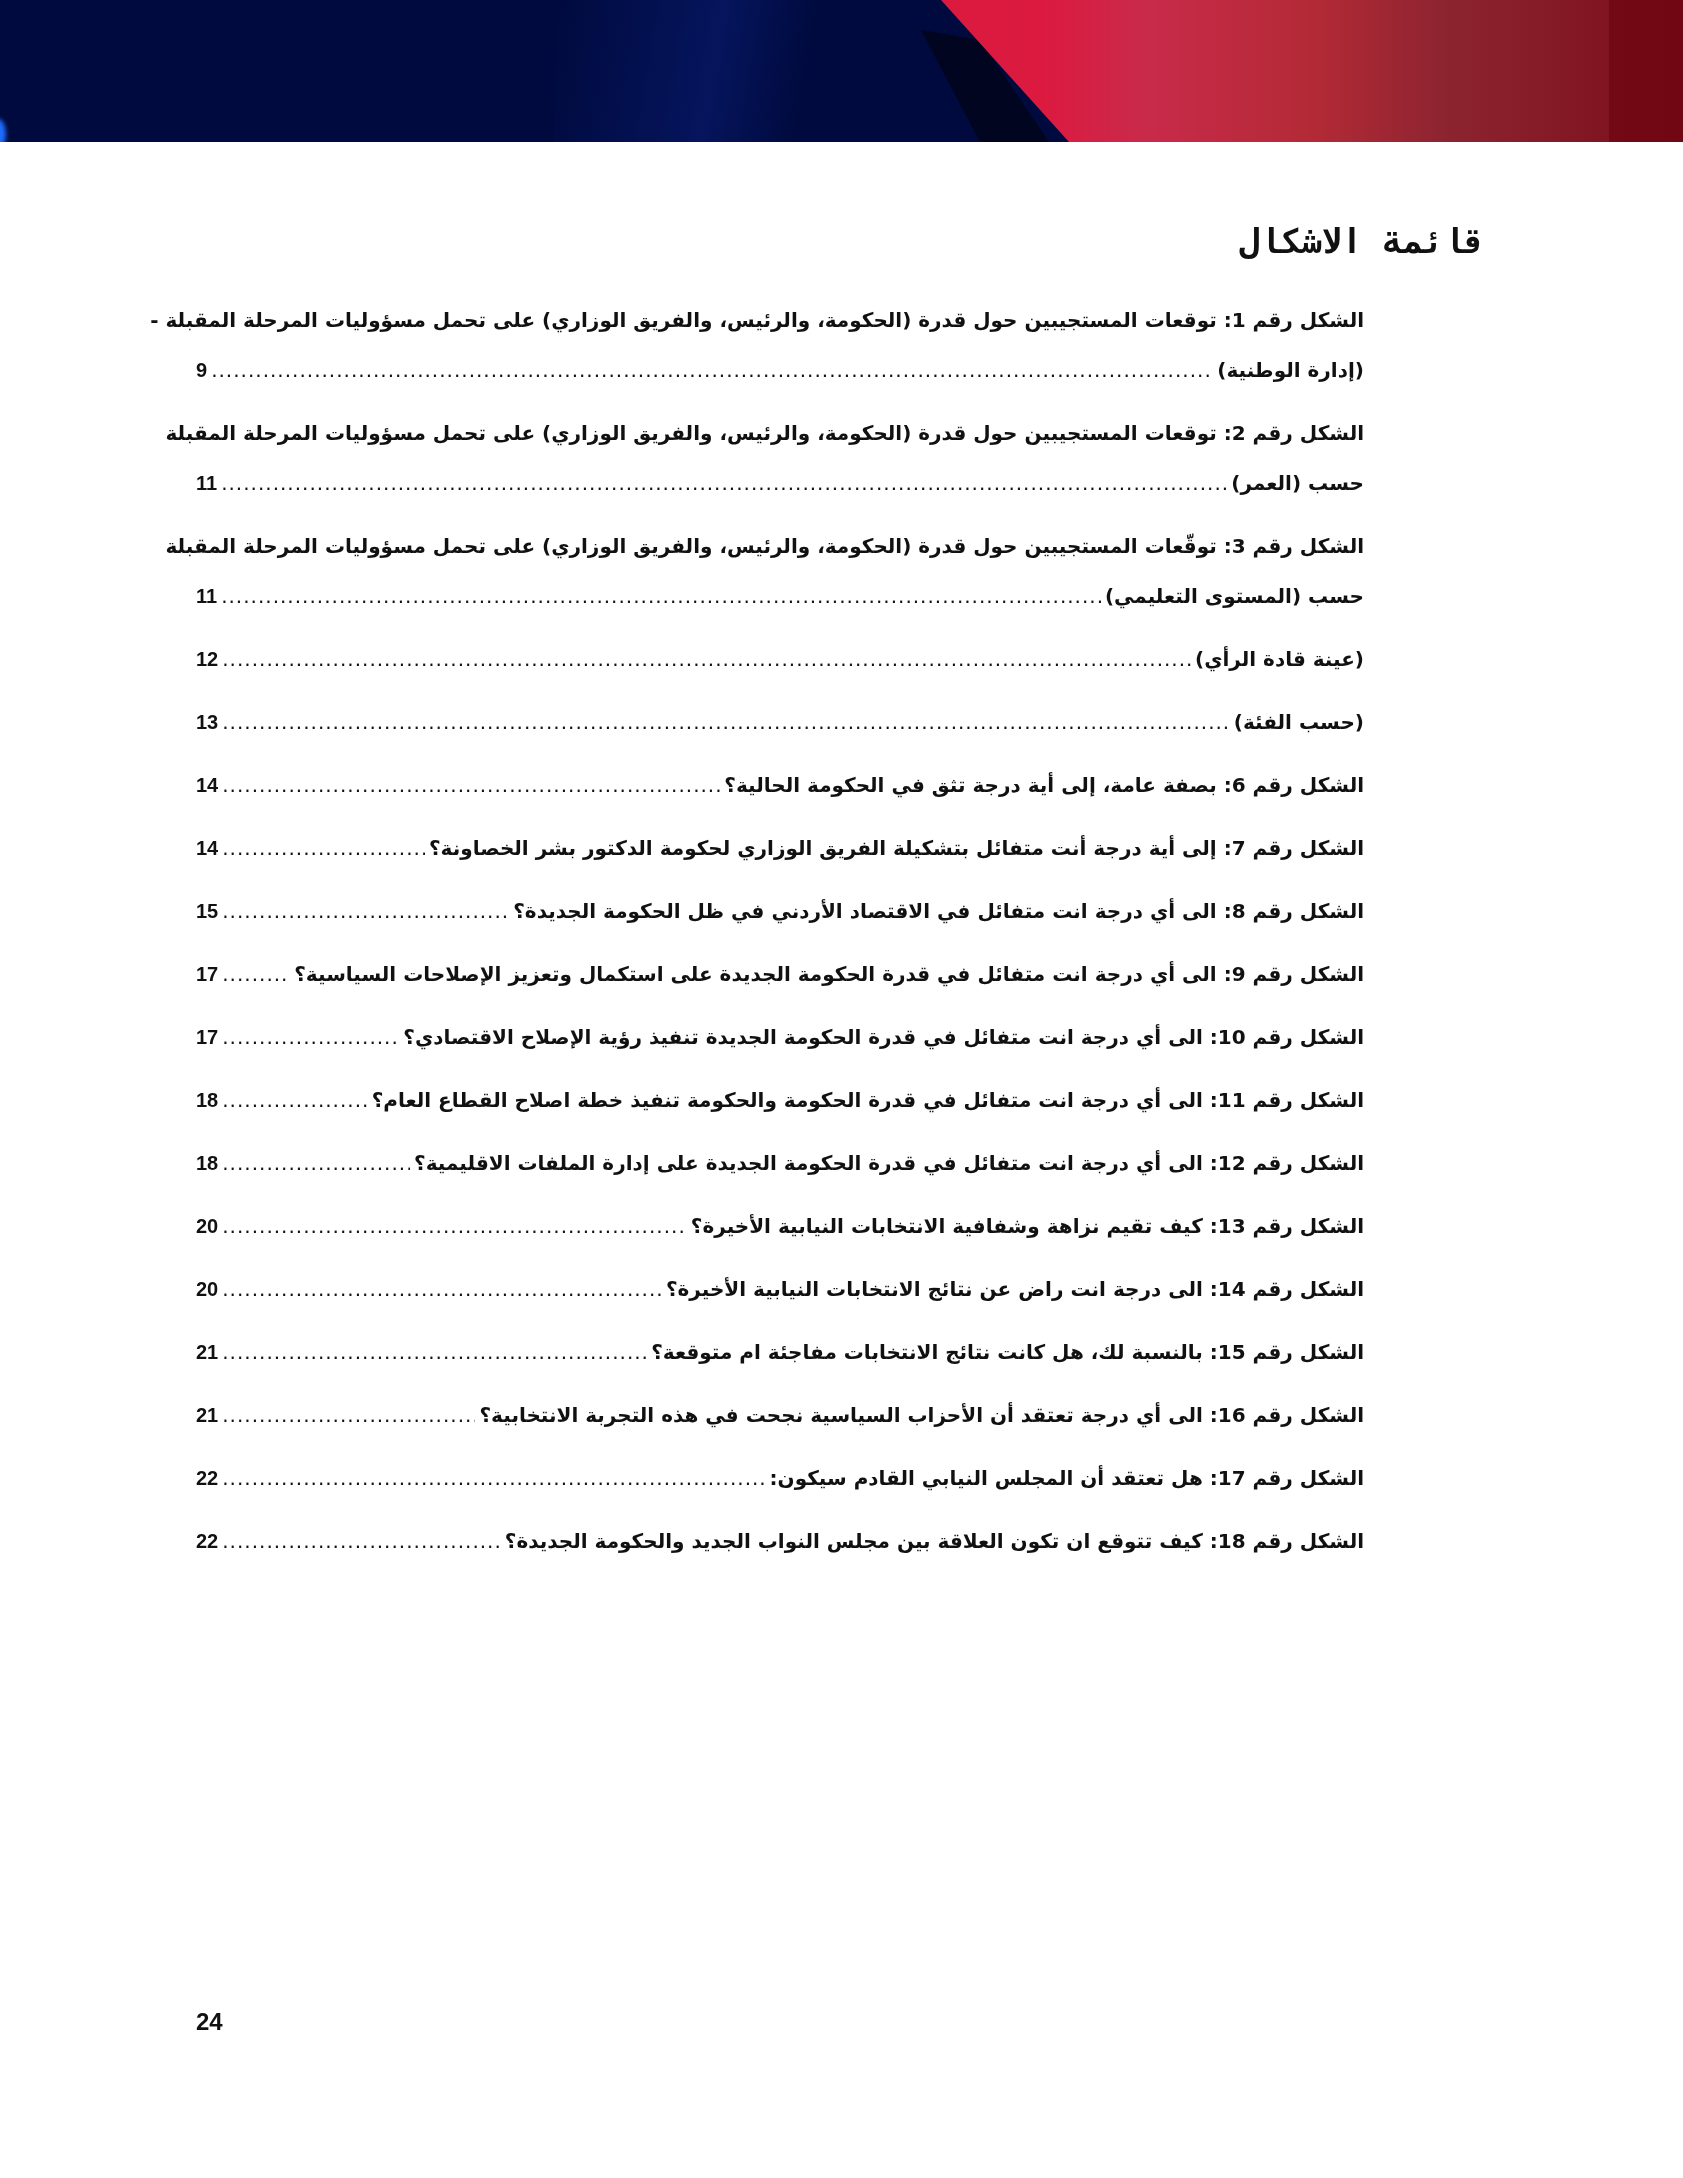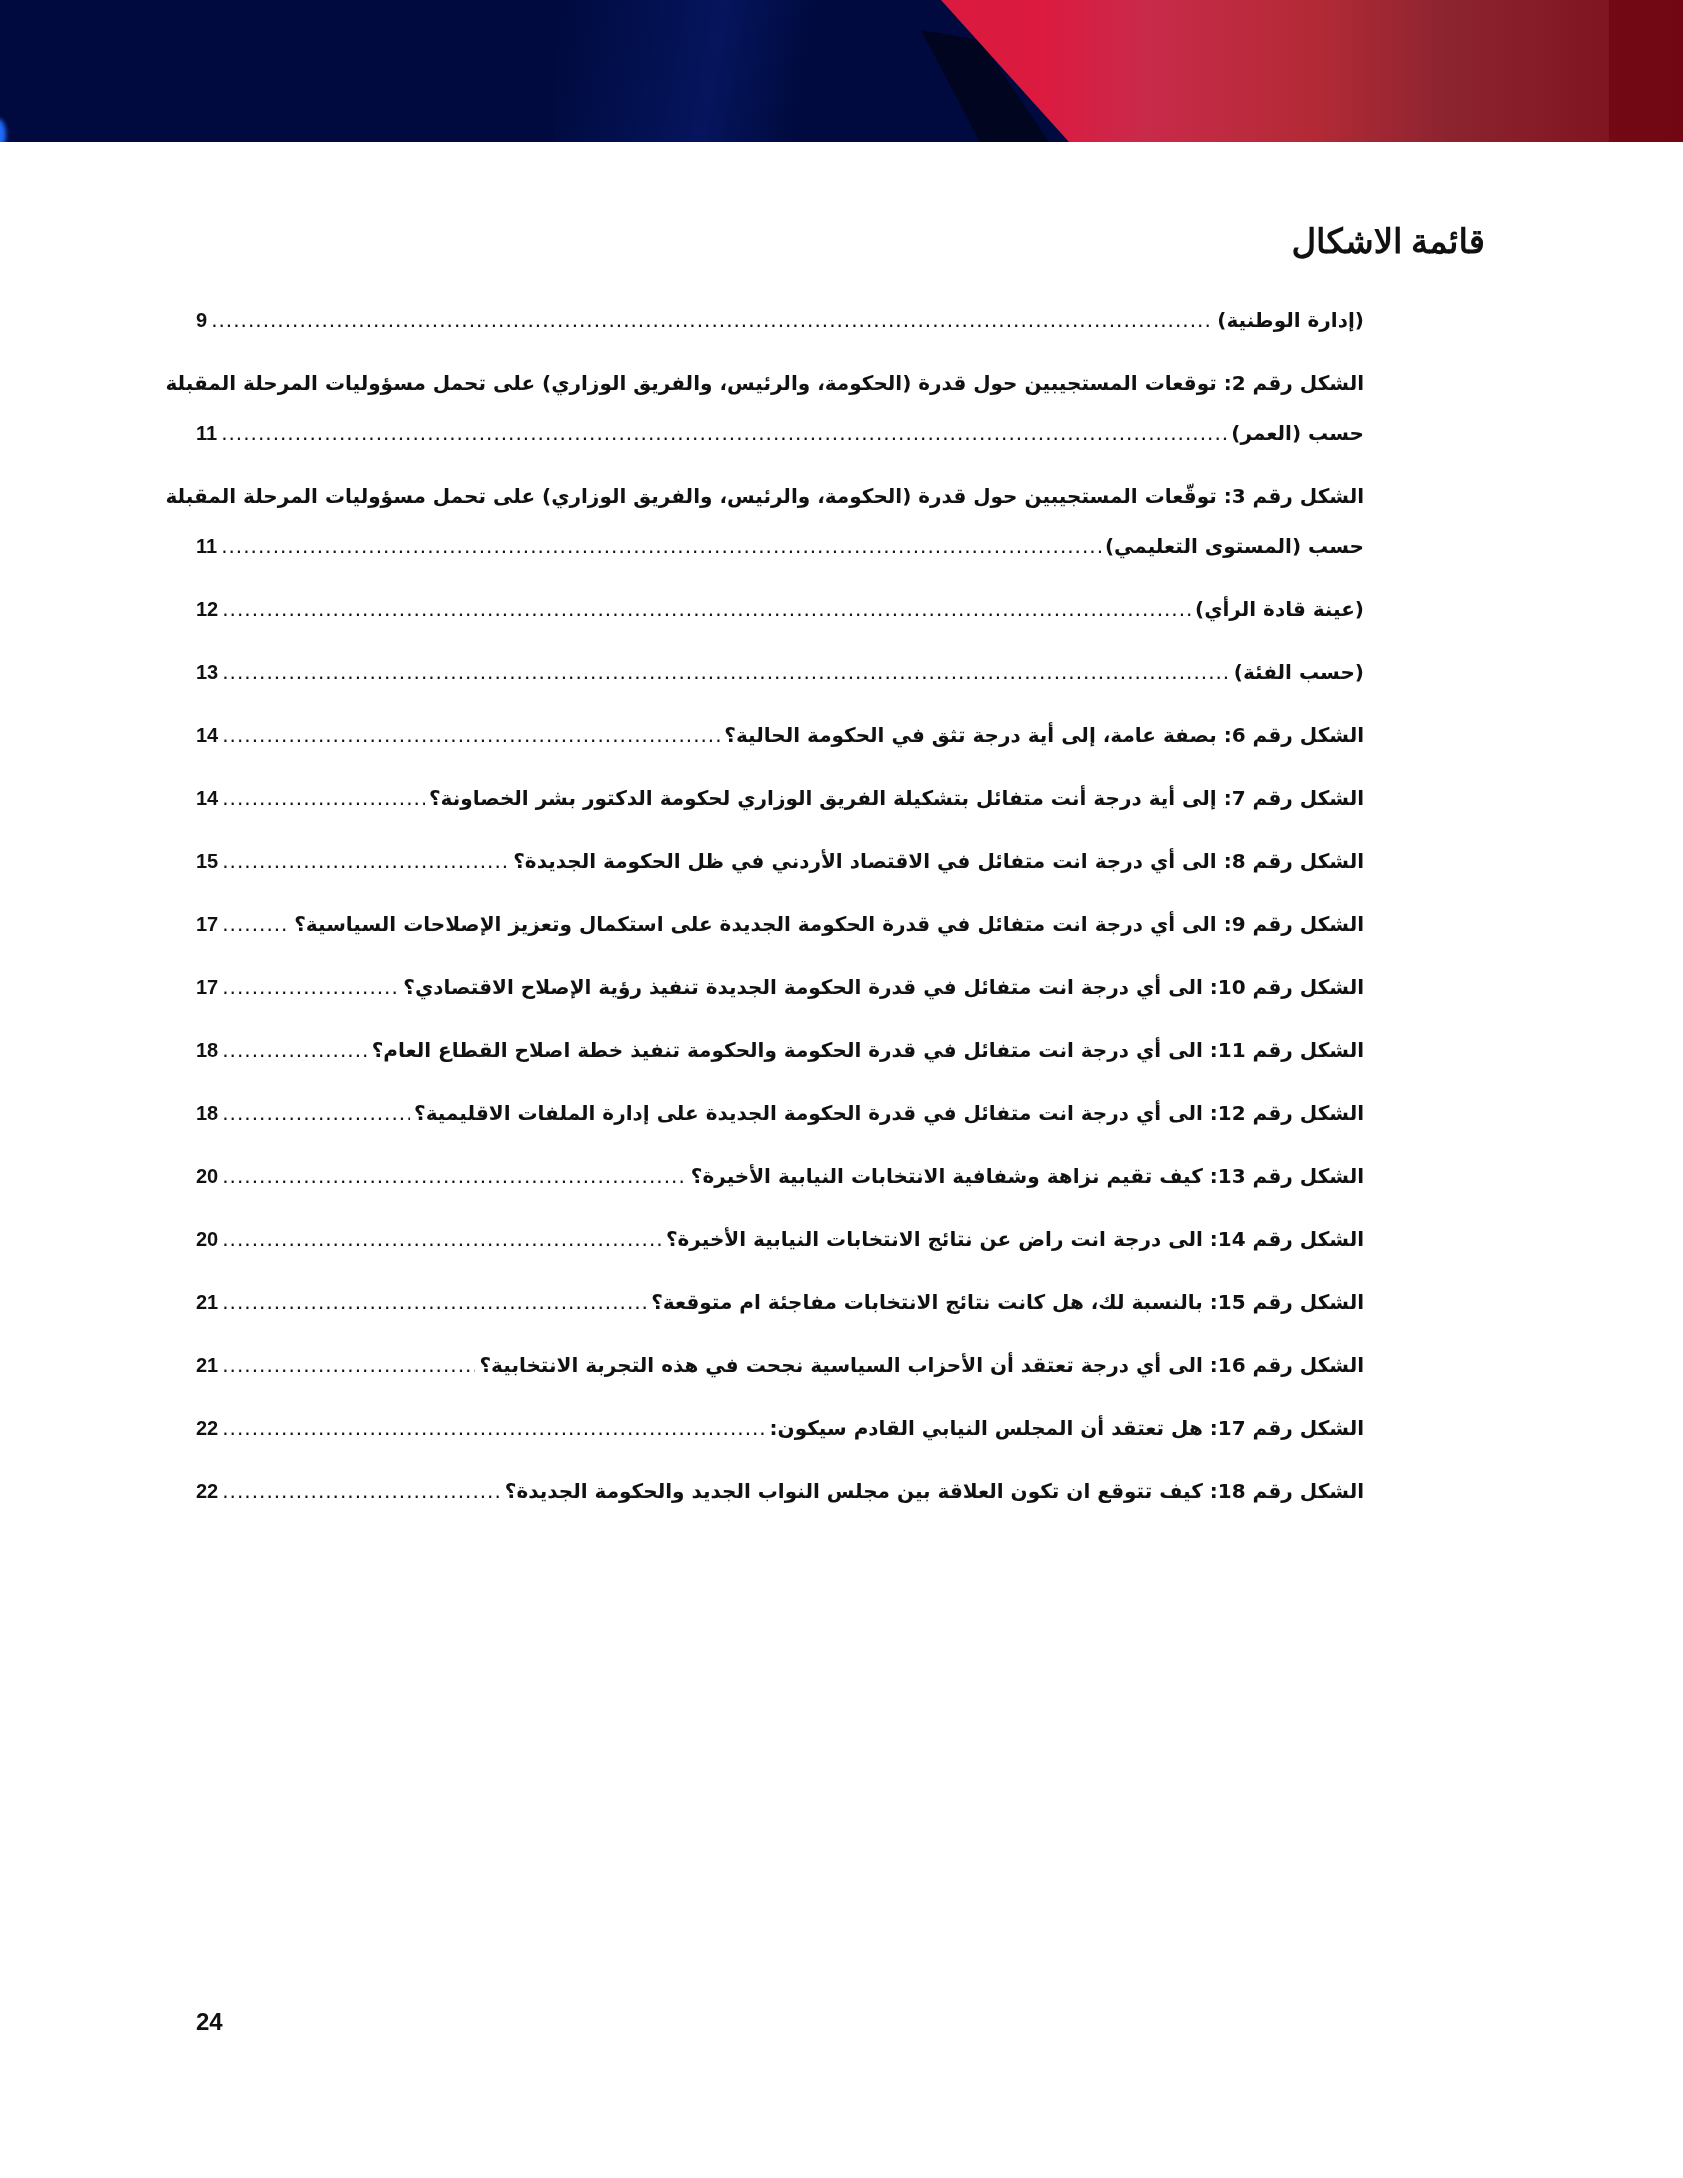--- a/index.html
+++ b/index.html
@@ -30,21 +30,21 @@
     .banner .pane {
       position: absolute; left: 1609px; top: 0; width: 74px; height: 142px;
       background: rgba(110, 5, 18, 0.75);
     }
     .banner .blue-glow {
       position: absolute; left: -10px; top: 119px; width: 16px; height: 30px;
       border-radius: 50%; background: #1e6cff; filter: blur(2px);
     }
     .toc-title {
       position: absolute; right: 198px; top: 198px;
-      font-family: Liberation Serif, serif; font-weight: bold;
+      font-family: Liberation Mono, monospace; font-weight: bold;
       font-size: 34px; direction: rtl; color: #111;
     }
     .toc-list {
       position: absolute; left: 196px; top: 295px; width: 1168px;
       direction: rtl;
     }
     .entry {
       direction: rtl; font-weight: bold; font-size: 20px; line-height: 50px;
       margin-bottom: 13px; color: #111;
     }
@@ -73,20 +73,21 @@
   <div class="dark"></div>
   <div class="red"></div>
   <div class="pane"></div>
   <div class="blue-glow"></div>
 </div>
 
 <h1 class="toc-title">قائمة الاشكال</h1>
 
 <div class="toc-list" id="toc-list">
     <div class="entry">
+      <span class="line1">الشكل رقم  1: توقعات المستجيبين حول قدرة (الحكومة، والرئيس، والفريق الوزاري) على تحمل مسؤوليات المرحلة المقبلة -</span>
       <div class="lastline">
         <span class="txt">(إدارة الوطنية)</span>
         <span class="dots">........................................................................................................................................................................................................................</span>
         <span class="page">9</span>
       </div>
     </div>
     <div class="entry">
       <span class="line1">الشكل رقم  2: توقعات المستجيبين حول قدرة (الحكومة، والرئيس، والفريق الوزاري) على تحمل مسؤوليات المرحلة المقبلة</span>
       <div class="lastline">
         <span class="txt">حسب (العمر)</span>

